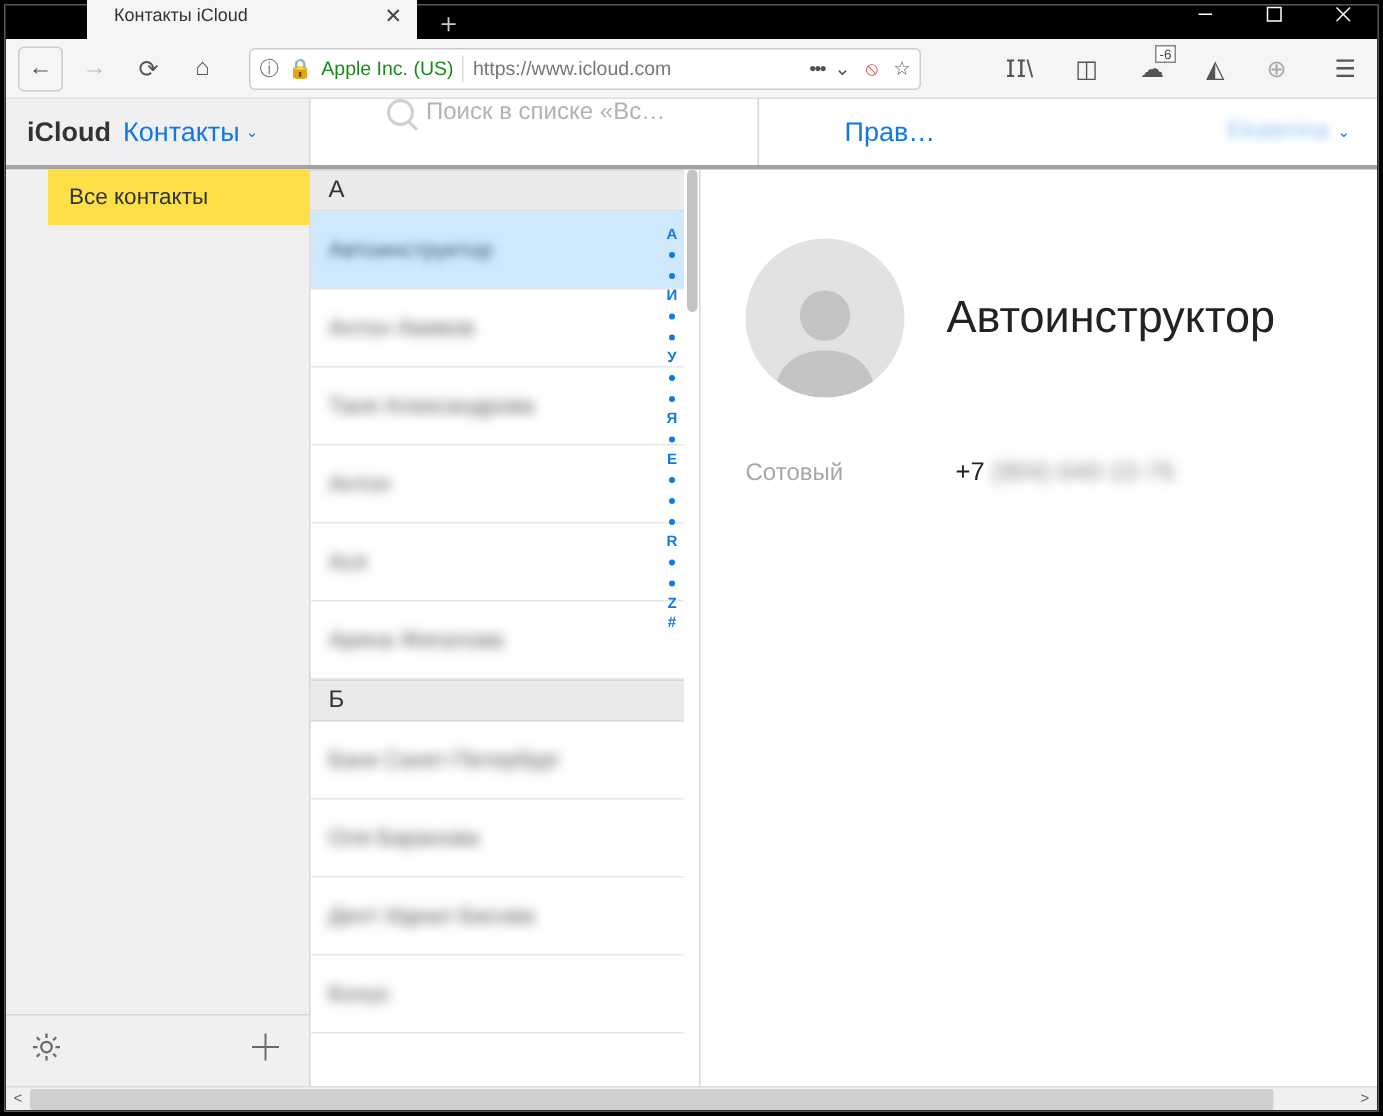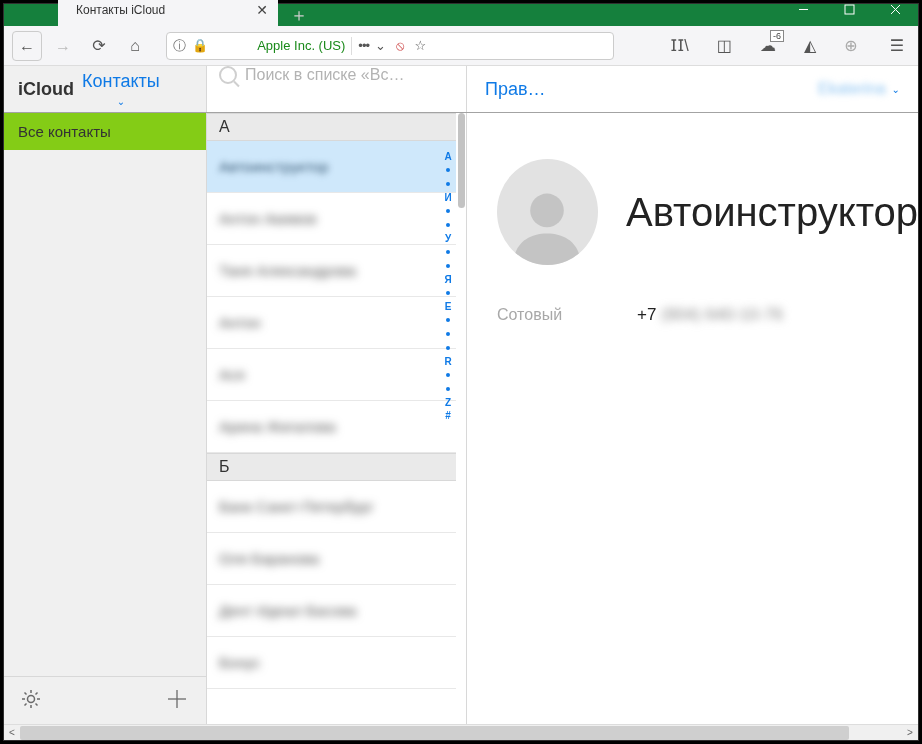--- a/index.html
+++ b/index.html
@@ -1,80 +1,80 @@
 <!DOCTYPE html>
 <html><head>
   <meta charset="utf-8">
   <style>
     * { margin: 0; padding: 0; box-sizing: border-box; }
     body { font-family: -apple-system, "Segoe UI", Helvetica, Arial, sans-serif; background: #000; width: 922px; height: 744px; overflow: hidden; }
     .frame { position: absolute; top: 3px; left: 3px; right: 3px; bottom: 3px; background: #fff; display: flex; flex-direction: column; border: 1px solid #303030;}
     
-    .tabbar { height: 22px; background: #15803d; display: flex; align-items: flex-end; }
+    .tabbar { height: 22px; background: #000000; display: flex; align-items: flex-end; }
     .tabspace { width: 54px; }
     .tab { background: #f5f5f7; height: 33px; width: 220px; display: flex; align-items: center; padding: 0 10px; border-top-left-radius: 4px; border-top-right-radius: 4px; gap: 8px; }
     .tab .apple { color: #555; font-size: 14px; }
     .tab .title { flex: 1; font-size: 12px; color: #333; white-space: nowrap; overflow: hidden; }
     .tab .close { color: #444; font-size: 14px; }
     .newtab { color: #ccc; padding: 0 12px; font-size: 18px; align-self: center; }
     .win-controls { margin-left: auto; display: flex; }
     .win-btn { width: 46px; height: 33px; display: flex; align-items: center; justify-content: center; color: #fff; }
     .win-btn svg { width: 11px; height: 11px; }
     .addrbar { height: 40px; background: #f5f5f7; border-bottom: 1px solid #ddd; display: flex; align-items: center; padding: 0 8px; gap: 6px; }
     .navbtn { width: 30px; height: 30px; display: flex; align-items: center; justify-content: center; color: #555; border-radius: 4px; }
     .navbtn.back { border: 1px solid #ccc; }
     .navbtn.fwd { color: #bbb; }
     .url-wrap { flex: 1; display: flex; align-items: center; background: #fff; border: 1px solid #ccc; border-radius: 4px; height: 28px; padding: 0 6px; gap: 6px; margin: 0 50px 0 10px; font-size: 13px; }
     .url-wrap .info { color: #777; font-size: 13px; }
     .url-wrap .lock { color: #1a8a1a; }
-    .url-wrap .owner { color: #1a8a1a; margin-left: 43px; }
+    .url-wrap .owner { color: #1a8a1a; }
     .url-wrap .sep { width: 1px; height: 18px; background: #ddd; }
     .url-wrap .url { color: #777; flex: 1; white-space: nowrap; overflow: hidden; }
     .url-wrap .dots { color: #555; letter-spacing: -1px; }
     .url-icons { display: flex; gap: 10px; color: #555; align-items: center; }
     .toolbar-icons { display: flex; gap: 28px; align-items: center; color: #555; padding-right: 6px; }
     .badge { position: relative; }
     .badge .num { position: absolute; top: -6px; right: -8px; background: #fff; border: 1px solid #888; font-size: 9px; padding: 0 2px; color: #444; }
     .hamburger { margin-left: 4px; }
     
     .app { flex: 1; display: flex; flex-direction: column; background: #fff; overflow: hidden; }
-    .app-header { height: 47px; display: flex; border-bottom: 1px solid #a3a3a3; }
+    .app-header { height: 47px; display: flex; border-bottom: 3px solid #a3a3a3; gap: 39px; }
     .hdr-col1 { width: 203px; background: #f0f0f0; display: flex; align-items: center; padding: 0 14px; gap: 8px; border-right: 1px solid #d8d8d8; }
     .brand { font-weight: 600; font-size: 18px; color: #333; }
-    .dd { color: #0f7ae6; font-size: 18px; font-weight: 300; display: flex; align-items: center; gap: 4px; flex-direction: column; }
+    .dd { color: #0f7ae6; font-size: 18px; font-weight: 300; display: flex; align-items: center; gap: 4px; }
     .dd .chev { font-size: 10px; }
     .hdr-col2 { width: 260px; display: flex; align-items: flex-start; padding: 0 12px; border-right: 1px solid #d8d8d8; gap: 8px; }
     .search-ic { width: 18px; height: 18px; border: 2px solid #cfcfcf; border-radius: 50%; position: relative; }
     .search-ic::after { content: ''; position: absolute; width: 7px; height: 2px; background: #cfcfcf; bottom: -3px; right: -5px; transform: rotate(45deg); }
     .search-ph { color: #b3b3b3; font-size: 16px; white-space: nowrap; overflow: hidden; }
     .hdr-col3 { flex: 1; display: flex; align-items: center; padding: 0 18px; }
     .edit-link { color: #0f7ae6; font-size: 18px; }
     .user-link { margin-left: auto; color: #8fc5f2; font-size: 16px; filter: blur(3px); display: flex; align-items: center; gap: 6px; }
     .user-chev { filter: none; color: #0f7ae6; font-size: 10px; }
     
     .app-body { flex: 1; display: flex; overflow: hidden; }
     .sidebar { width: 203px; background: #f0f0f0; border-right: 1px solid #d8d8d8; display: flex; flex-direction: column; }
-    .sb-item { padding: 10px 14px; background: #84cc16; font-size: 15px; color: #333; }
+    .sb-item { padding: 10px 14px; background: #fde047; font-size: 15px; color: #333; margin-left: 28px; }
     .sb-footer { margin-top: auto; height: 48px; display: flex; align-items: center; justify-content: space-between; padding: 0 16px; border-top: 1px solid #d8d8d8; }
     .gear-ic, .plus-ic { color: #6a6a6a; }
     .list-col { width: 260px; position: relative; border-right: 1px solid #d8d8d8; overflow: hidden; }
     .list-scroll { position: absolute; top: 0; bottom: 0; left: 0; right: 10px; overflow: hidden; }
     .section-hdr { background: #eaeaea; border-top: 1px solid #d8d8d8; border-bottom: 1px solid #d8d8d8; padding: 4px 12px; font-size: 16px; color: #333; }
     .row { height: 52px; display: flex; align-items: center; border-bottom: 1px solid #e8e8e8; padding: 0 12px; }
     .row.selected { background: #cfe8fb; }
     .row .name { color: #555; font-size: 15px; filter: blur(4px); }
     .row.selected .name { filter: blur(3px); color: #3a5a75; }
     .scrollbar-thumb { position: absolute; right: 1px; top: 0; width: 7px; height: 95px; background: #c3c3c3; border-radius: 4px; }
     .index-strip { position: absolute; right: 10px; top: 34px; bottom: 0; width: 16px; display: flex; flex-direction: column; align-items: center; gap: 2px; font-size: 10px; color: #0f7ae6; font-weight: 600; padding-top: 4px; }
     .index-strip .dot { width: 4px; height: 4px; background: #0f7ae6; border-radius: 50%; margin: 4px 0; }
     .detail { flex: 1; padding: 20px 0 0 30px; overflow: hidden; }
     .detail-hdr { display: flex; align-items: center; gap: 28px; margin-bottom: 40px; padding-top: 26px; }
     .avatar { width: 106px; height: 106px; border-radius: 50%; background: #e2e2e2; display: flex; align-items: flex-end; justify-content: center; overflow: hidden; }
     .avatar svg { width: 84px; height: 84px; fill: #c4c4c4; }
-    .contact-name { font-size: 40px; color: #222; font-weight: 300; white-space: nowrap; }
+    .contact-name { font-size: 30px; color: #222; font-weight: 300; white-space: nowrap; }
     .field-row { display: flex; align-items: baseline; margin-bottom: 36px; }
     .field-label { width: 140px; text-align: left; color: #a8a8a8; font-size: 16px; padding-right: 18px; }
     .field-val { color: #222; font-size: 17px; }
     .field-val .blur { filter: blur(4px); color: #888; }
     
     .h-scroll { height: 16px; background: #f0f0f0; border-top: 1px solid #ddd; display: flex; align-items: center; }
     .h-arrow { width: 16px; color: #666; font-size: 10px; text-align: center; }
     .h-track { flex: 1; height: 14px; position: relative; }
     .h-thumb { position: absolute; left: 0; width: 94%; height: 14px; background: #cfcfcf; border-radius: 2px; }
   </style>
@@ -114,20 +114,21 @@
   <div class="addrbar">
     <div class="navbtn back">←</div>
     <div class="navbtn fwd">→</div>
     <div class="navbtn">⟳</div>
     <div class="navbtn">⌂</div>
     <div class="url-wrap">
       <span class="info">ⓘ</span>
       <span class="lock">🔒</span>
       <span class="owner">Apple Inc. (US)</span>
       <span class="sep"></span>
+      <span class="url">https://www.icloud.com</span>
       <span class="dots">•••</span>
       <div class="url-icons">
         <span>⌄</span>
         <span style="color:#c44">⦸</span>
         <span>☆</span>
       </div>
     </div>
     <div class="toolbar-icons">
       <span>𝖨𝖨\</span>
       <span>◫</span>

